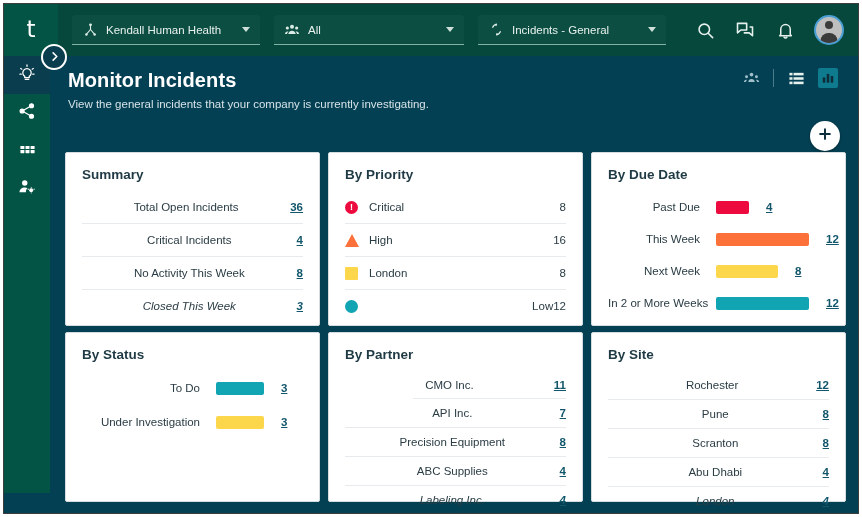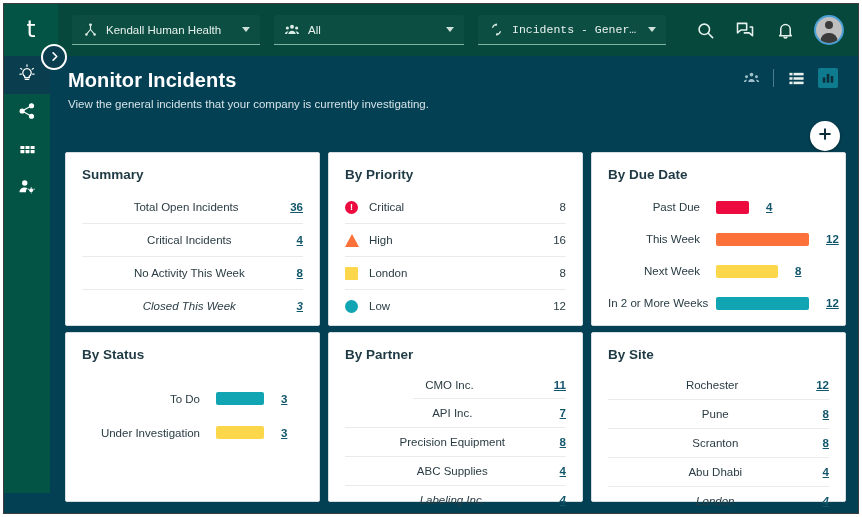--- a/index.html
+++ b/index.html
@@ -37,21 +37,21 @@
   .selector{
     position:relative;height:30px;margin-left:14px;
     background:#0c4e42;border-bottom:1px solid #7fb3a4;
     border-radius:3px 3px 0 0;
     display:flex;align-items:center;
     box-sizing:border-box;
     padding:0 10px;
   }
   .selector.s1{width:188px;}
   .selector.s2{width:190px;}
-  .selector.s3{width:188px;font-family:Liberation Mono, monospace;}
+  .selector.s3{width:188px;}
   .sel-icon{
     width:16px;height:16px;flex:0 0 16px;margin-right:8px;
     display:flex;align-items:center;justify-content:center;
   }
   .sel-label{
     color:#e8f1ee;font-size:11.5px;white-space:nowrap;overflow:hidden;
     text-overflow:ellipsis;flex:1 1 auto;
   }
   .caret{
     width:0;height:0;border-left:4.5px solid transparent;
@@ -156,21 +156,21 @@
   .lrow.indent-div{border-bottom:none;position:relative;}
   .lrow.indent-div::after{
     content:"";position:absolute;left:68px;right:0;bottom:0;height:1px;background:#e7ebed;
   }
 
   
   .prow{
     display:flex;align-items:center;height:32px;
     border-bottom:1px solid #e7ebed;font-size:11.5px;color:#2a3c44;
   }
-  .prow:last-child{border-bottom:none;}
+  .prow:last-child{border-bottom:none;text-align:right;}
   .pglyph{width:24px;flex:0 0 24px;display:flex;align-items:center;justify-content:flex-start;}
   .g-critical{
     width:13px;height:13px;border-radius:50%;background:#ED0A3F;
     display:flex;align-items:center;justify-content:center;
   }
   .g-critical span{color:#fff;font-size:9px;font-weight:700;line-height:1;}
   .g-high{
     width:0;height:0;border-left:7.5px solid transparent;border-right:7.5px solid transparent;
     border-bottom:13px solid #FB7139;
   }
@@ -182,21 +182,21 @@
   .brow .blbl{text-align:right;flex:0 0 auto;padding-right:8px;}
   .bar{height:13px;border-radius:2px;flex:0 0 auto;}
   .brow .bval{
     color:#12566b;font-weight:700;text-decoration:underline;
     padding-left:9px;cursor:pointer;
   }
 
   
   .due .blbl{width:92px;}
   .status .blbl{width:118px;}
-  .status .brow{height:34px;align-items:flex-end;}
+  .status .brow{height:34px;}
 </style>
 </head>
 <body>
 
 <div class="app-frame">
 
   <div class="topbar">
 
     <div class="logo-cell">
       <span class="logo-t">t</span>

